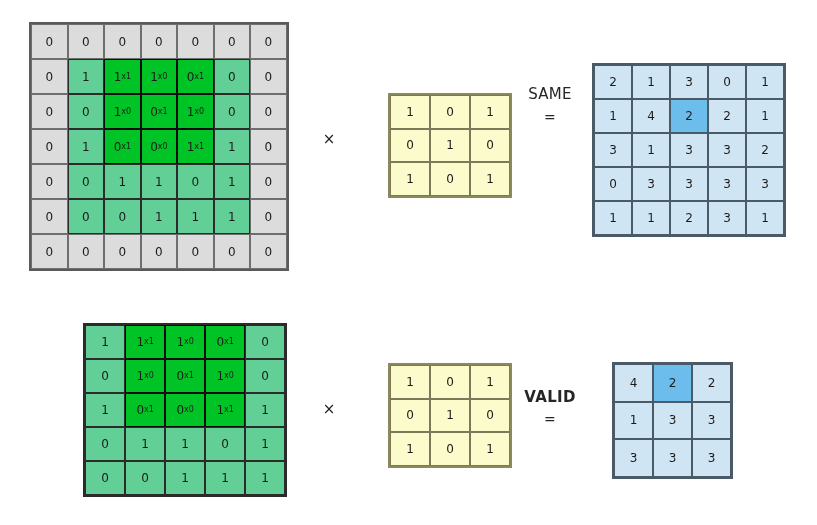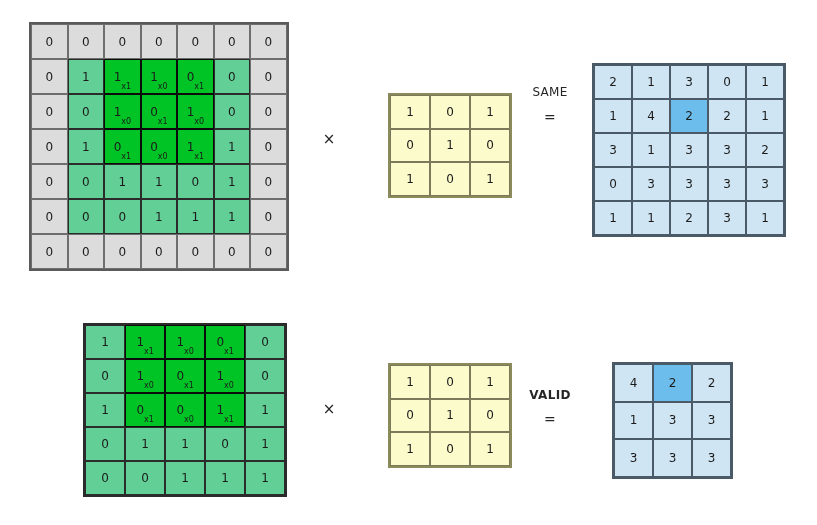--- a/index.html
+++ b/index.html
@@ -28,21 +28,21 @@
     justify-content: center;
     font-size: 12px;
     color: #1b1b1b;
     line-height: 1;
     position: relative;
   }
   .cell .sub {
     font-size: 8px;
     vertical-align: baseline;
     position: relative;
-    top: 10px;
+    top: 0;
     letter-spacing: -0.2px;
   }
 
   
   .pad      { background: #dcdcdc; border: 1px solid #6e6e6e; }
   .inp      { background: #62cf96; border: 1px solid #2b2b2b; }
   .inp-hi   { background: #00c425; border: 1px solid #0b0b0b; }
   .ker      { background: #fbfbcc; border: 1px solid #7a7a5a; }
   .out      { background: #cfe5f3; border: 1px solid #4a5a66; }
   .out-hi   { background: #6cbdeb; border: 1px solid #4a5a66; }
@@ -91,21 +91,21 @@
     color: #262626;
     font-size: 15px;
     line-height: 1;
     text-align: center;
   }
   #same-times-symbol  { left: 319px; top: 132px; width: 20px; }
   #valid-times-symbol { left: 319px; top: 402px; width: 20px; }
 
   .mode-label {
     position: absolute;
-    font-size: 12px;
+    font-size: 15px;
     color: #262626;
     letter-spacing: 0.3px;
     text-align: center;
     width: 70px;
   }
   #same-mode-label  { left: 515px; top: 85px; }
   #valid-mode-label { left: 515px; top: 388px; font-weight: bold; }
 
   #same-equals-symbol  { left: 515px; top: 110px; width: 70px; font-size: 14px; }
   #valid-equals-symbol { left: 515px; top: 412px; width: 70px; font-size: 14px; }

